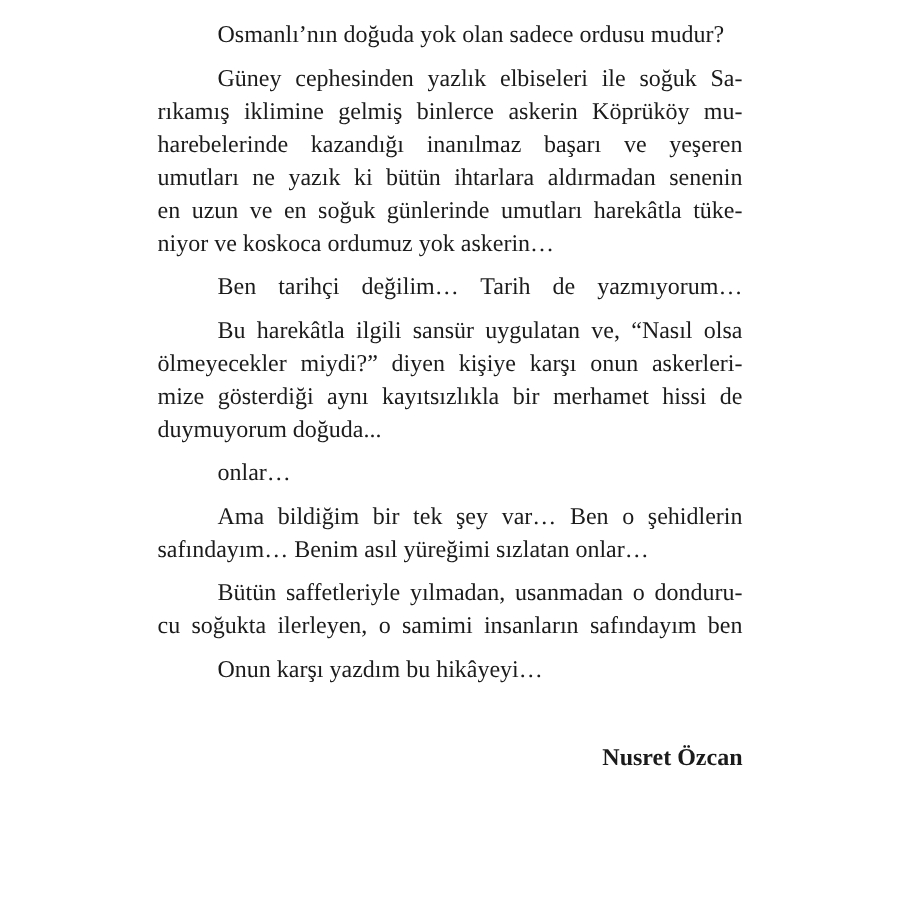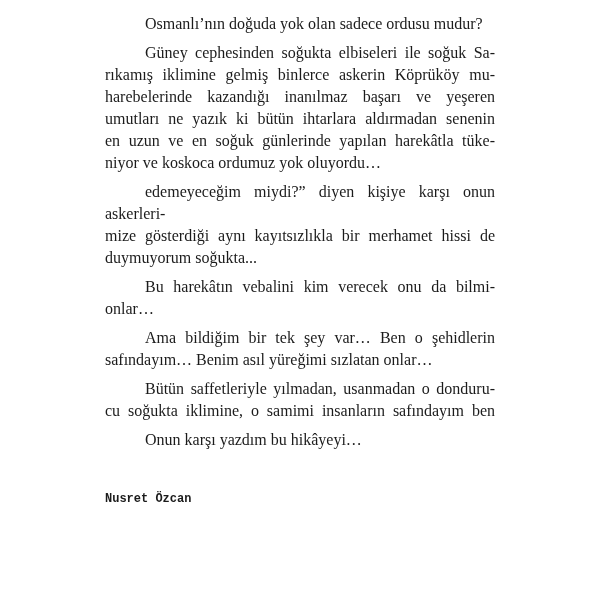--- a/index.html
+++ b/index.html
@@ -35,68 +35,68 @@
     text-align-last: justify;
   }
   .line.end {
     text-align-last: left;
   }
   .para .line:first-child {
     text-indent: 40px;
   }
   .signature {
     margin-top: 37px;
-    text-align: left;
+    text-align: right;
     font-weight: bold;
-    font-size: 12px;
+    font-size: 16px;
     line-height: 22px;
-    font-family: Liberation Mono, monospace;
   }
 </style>
 </head>
 <body>
 
 <div class="page">
   <div class="text-block">
 
     <div class="para">
       <div class="line end">Osmanlı’nın doğuda yok olan sadece ordusu mudur?</div>
     </div>
 
     <div class="para">
-      <div class="line">Güney cephesinden soğukta elbiseleri ile soğuk Sa-</div>
+      <div class="line">Güney cephesinden yazlık elbiseleri ile soğuk Sa-</div>
       <div class="line">rıkamış iklimine gelmiş binlerce askerin Köprüköy mu-</div>
       <div class="line">harebelerinde kazandığı inanılmaz başarı ve yeşeren</div>
       <div class="line">umutları ne yazık ki bütün ihtarlara aldırmadan senenin</div>
-      <div class="line">en uzun ve en soğuk günlerinde yapılan harekâtla tüke-</div>
-      <div class="line end">niyor ve koskoca ordumuz yok oluyordu…</div>
+      <div class="line">en uzun ve en soğuk günlerinde umutları harekâtla tüke-</div>
+      <div class="line end">niyor ve koskoca ordumuz yok askerin…</div>
     </div>
 
     <div class="para">
+      <div class="line">Ben tarihçi değilim… Tarih de yazmıyorum…</div>
     </div>
 
     <div class="para">
-      <div class="line">edemeyeceğim miydi?” diyen kişiye karşı onun askerleri-</div>
+      <div class="line">Bu harekâtla ilgili sansür uygulatan ve, “Nasıl olsa</div>
+      <div class="line">ölmeyecekler miydi?” diyen kişiye karşı onun askerleri-</div>
       <div class="line">mize gösterdiği aynı kayıtsızlıkla bir merhamet hissi de</div>
-      <div class="line end">duymuyorum soğukta...</div>
+      <div class="line end">duymuyorum doğuda...</div>
     </div>
 
     <div class="para">
-      <div class="line">Bu harekâtın vebalini kim verecek onu da bilmi-</div>
       <div class="line end">onlar…</div>
     </div>
 
     <div class="para">
       <div class="line">Ama bildiğim bir tek şey var… Ben o şehidlerin</div>
       <div class="line end">safındayım… Benim asıl yüreğimi sızlatan onlar…</div>
     </div>
 
     <div class="para">
       <div class="line">Bütün saffetleriyle yılmadan, usanmadan o donduru-</div>
-      <div class="line">cu soğukta iklimine, o samimi insanların safındayım ben</div>
+      <div class="line">cu soğukta ilerleyen, o samimi insanların safındayım ben</div>
     </div>
 
     <div class="para">
       <div class="line end">Onun karşı yazdım bu hikâyeyi…</div>
     </div>
 
     <div class="signature">Nusret Özcan</div>
 
   </div>
 </div>

